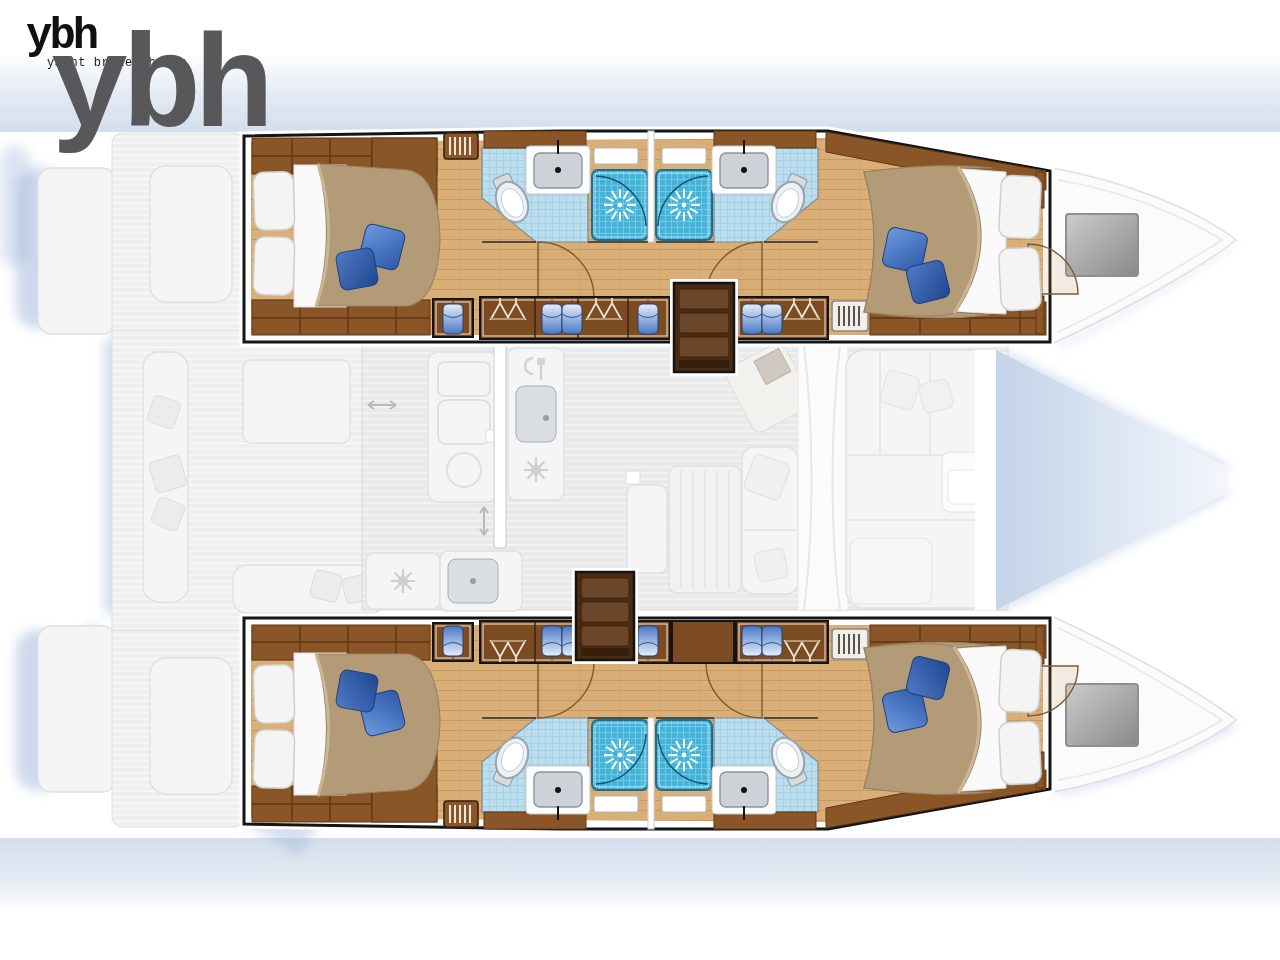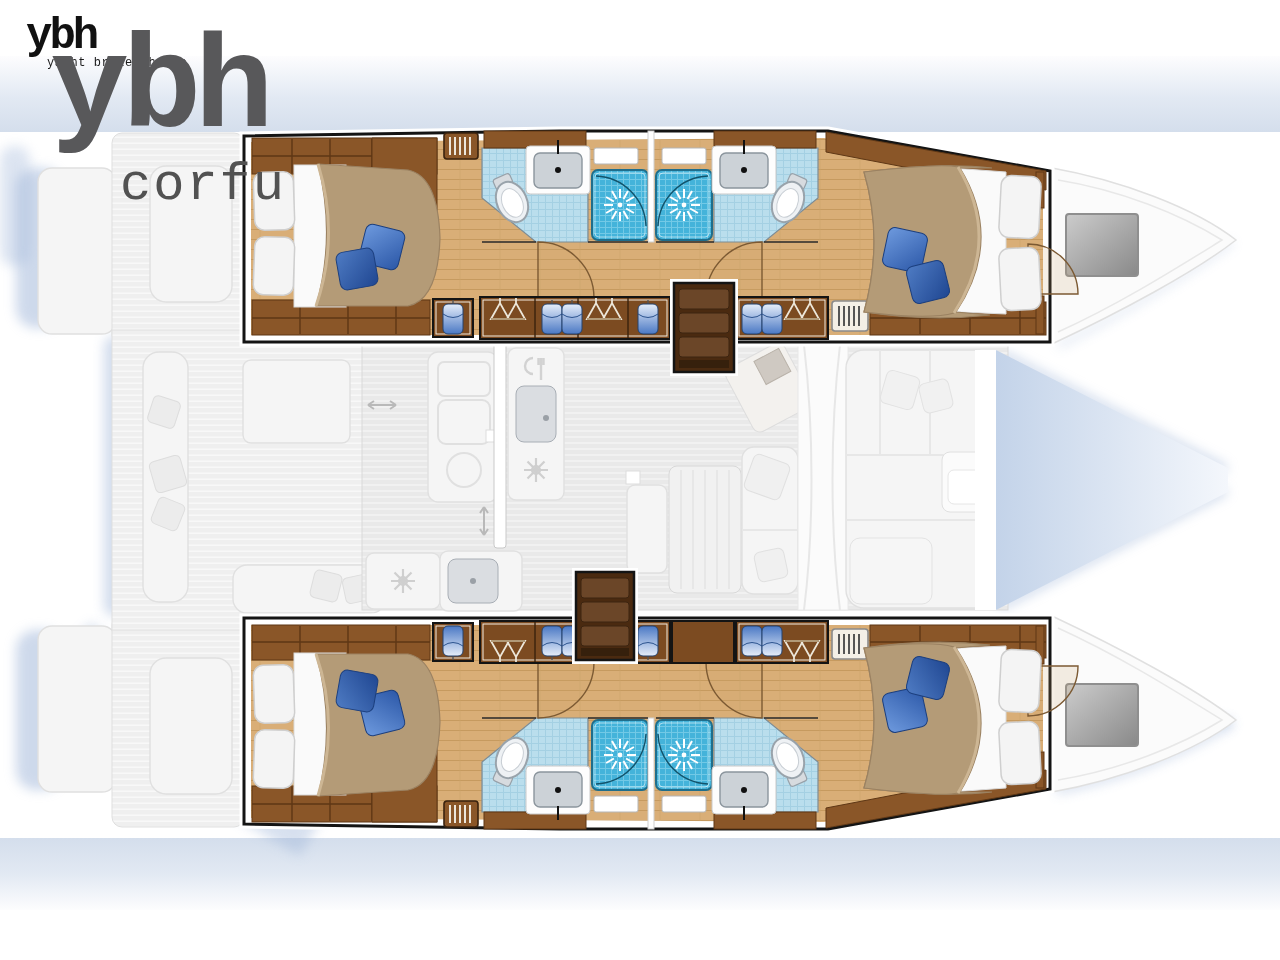--- a/index.html
+++ b/index.html
@@ -355,14 +355,13 @@
     <rect class="tread" x="581" y="626" width="48" height="20" rx="3"></rect>
     <rect x="581" y="648" width="48" height="8" fill="#36200c"></rect>
   </g>
 </svg>
 
   <div class="logo-small">
     <div class="t">ybh</div>
     <div class="tag">yacht broker house</div>
   </div>
   <div class="logo-big">ybh</div>
-  <div class="corfu">corfu</div>
 </div>
 
 </body></html>

